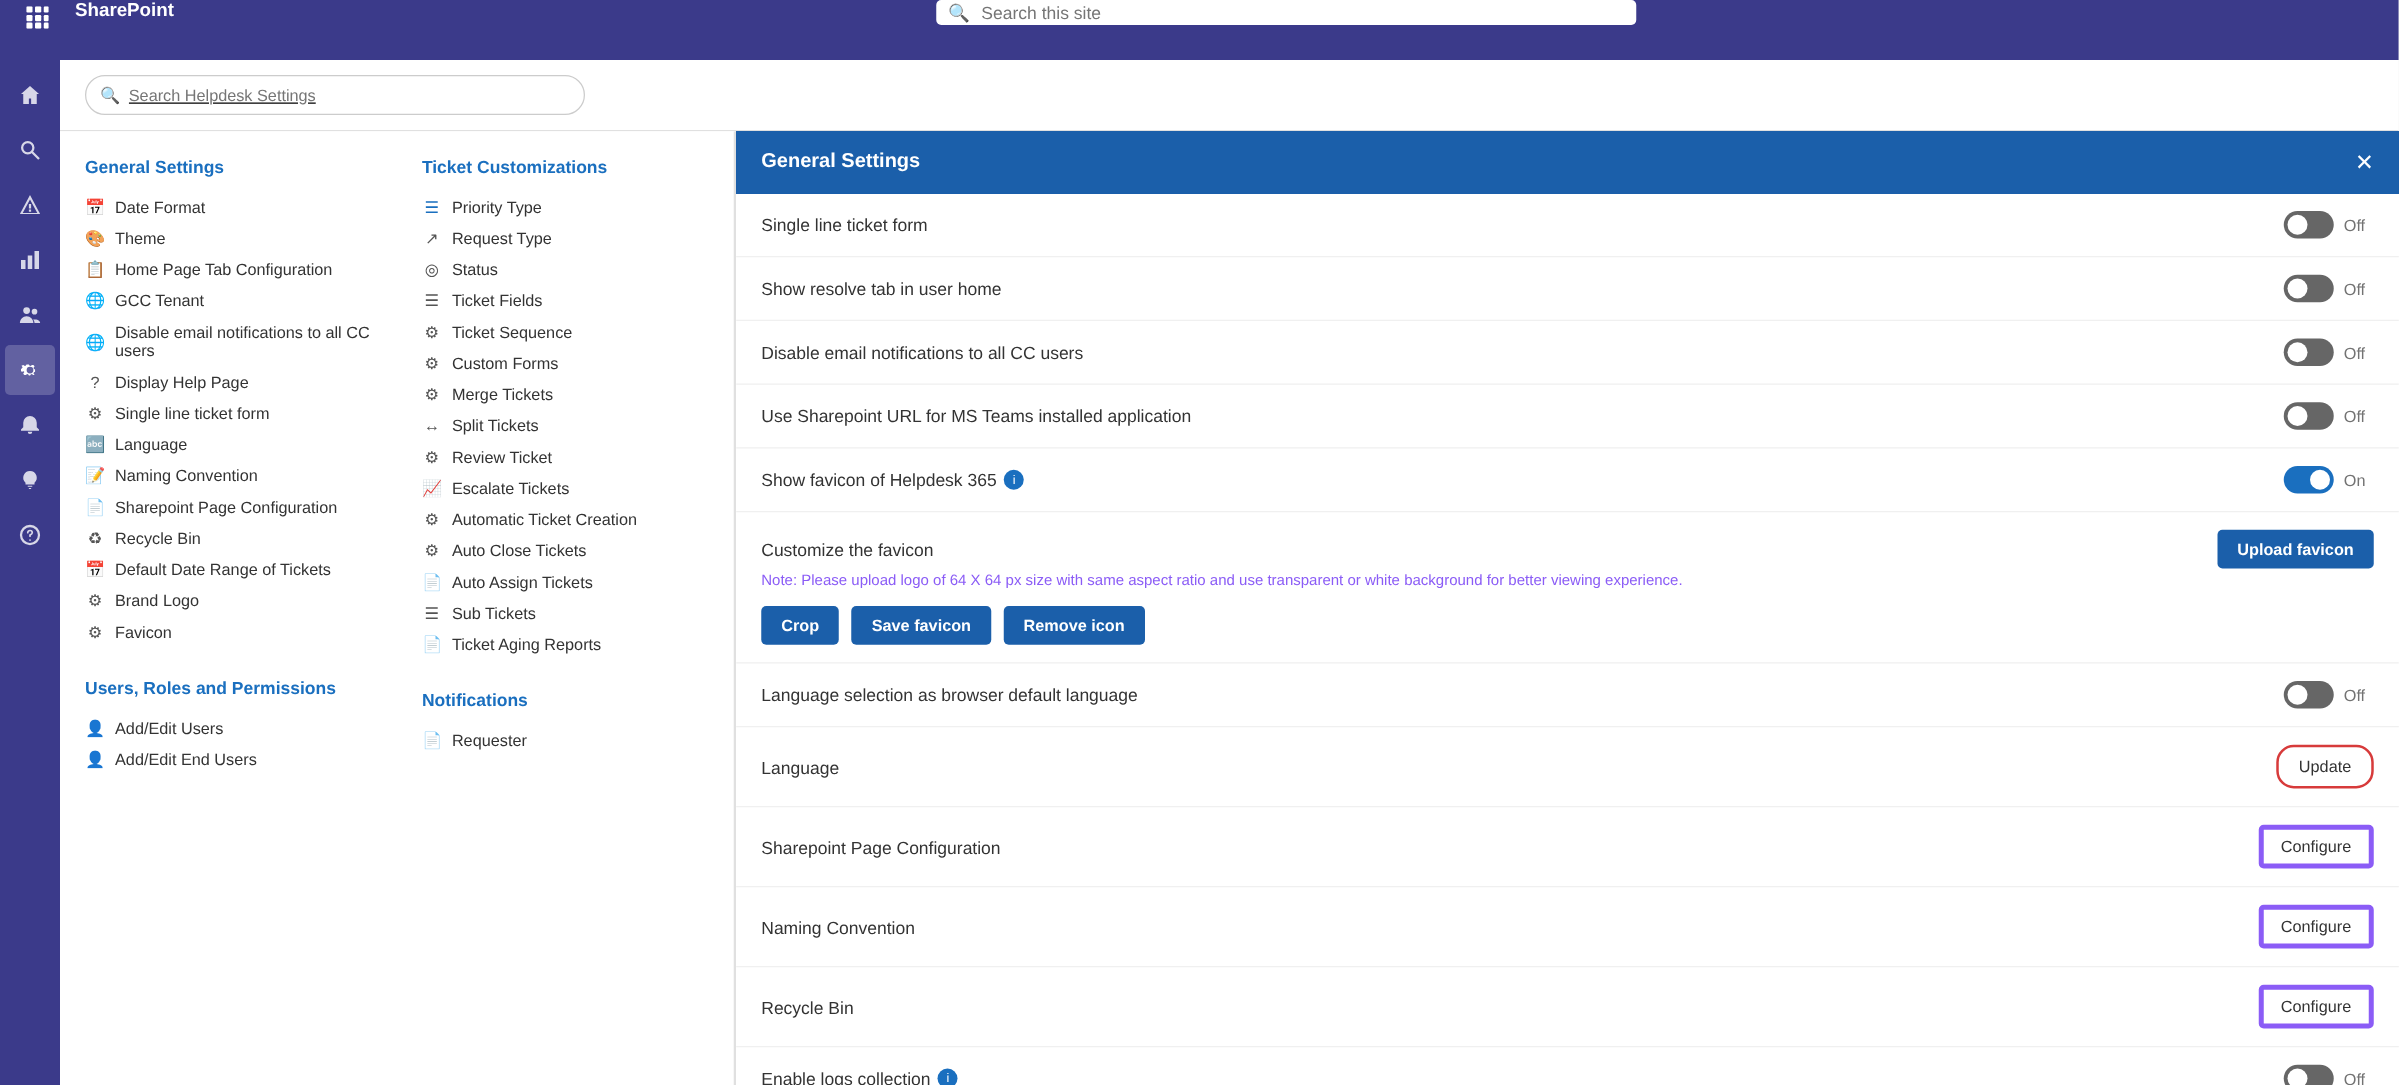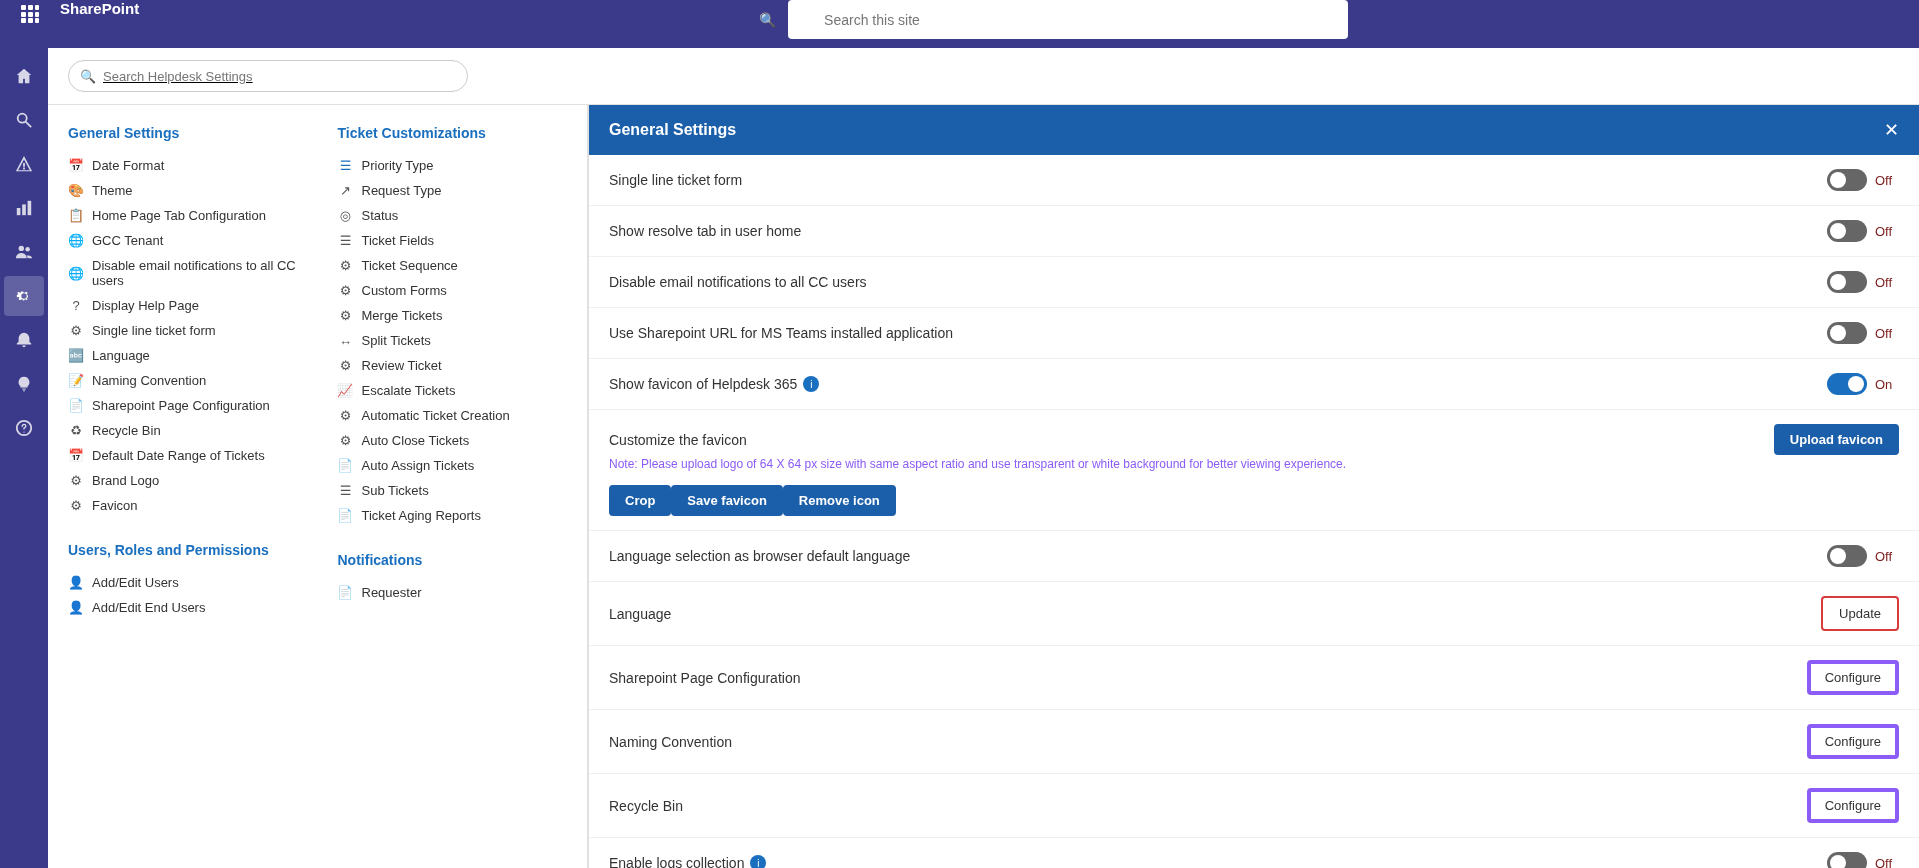--- a/index.html
+++ b/index.html
@@ -30,28 +30,27 @@
       font-weight: 600;
       white-space: nowrap;
     }
     .top-nav-search {
       flex: 1;
       max-width: 560px;
       margin: 0 auto;
     }
     .top-nav-search input {
       width: 100%;
-      height: 39px;
+      height: 20px;
       border: none;
       border-radius: 4px;
       padding: 0 12px 0 36px;
       font-size: 14px;
       background: white;
       outline: none;
-      margin-left: 39px;
     }
     .search-wrapper {
       position: relative;
       width: 100%;
     }
     .search-wrapper .search-icon-top {
       position: absolute;
       left: 10px;
       top: 50%;
       transform: translateY(-50%);
@@ -242,21 +241,21 @@
       height: 16px;
       border-radius: 50%;
       background: white;
       transition: left 0.2s;
     }
     .toggle-track.on .toggle-thumb {
       left: 21px;
     }
     .toggle-label {
       font-size: 13px;
-      color: #7f1d1d;
+      color: #737373;
       min-width: 24px;
     }
 
     
     .favicon-section {
       padding: 14px 20px;
       border-bottom: 1px solid #f0f0f0;
     }
     .favicon-row {
       display: flex;
@@ -265,37 +264,38 @@
       margin-bottom: 0;
     }
     .favicon-note {
       font-size: 12px;
       color: #8b5cf6;
       line-height: 1.5;
       margin-bottom: 12px;
     }
     .favicon-buttons {
       display: flex;
+      gap: 10px;
     }
     .btn-primary {
       background: #1b5faa;
       color: white;
       border: none;
       padding: 8px 16px;
       border-radius: 4px;
       cursor: pointer;
       font-size: 13px;
       font-weight: 700;
     }
     .btn-outline {
       background: white;
       color: #333;
       border: 1px solid #ccc;
       padding: 8px 16px;
-      border-radius: 4px;
+      border-radius: 14px;
       cursor: pointer;
       font-size: 13px;
     }
     .btn-outline.highlighted {
       border: 2px solid #d73b3b;
     }
 
     .configure-btn {
       background: white;
       color: #333;

